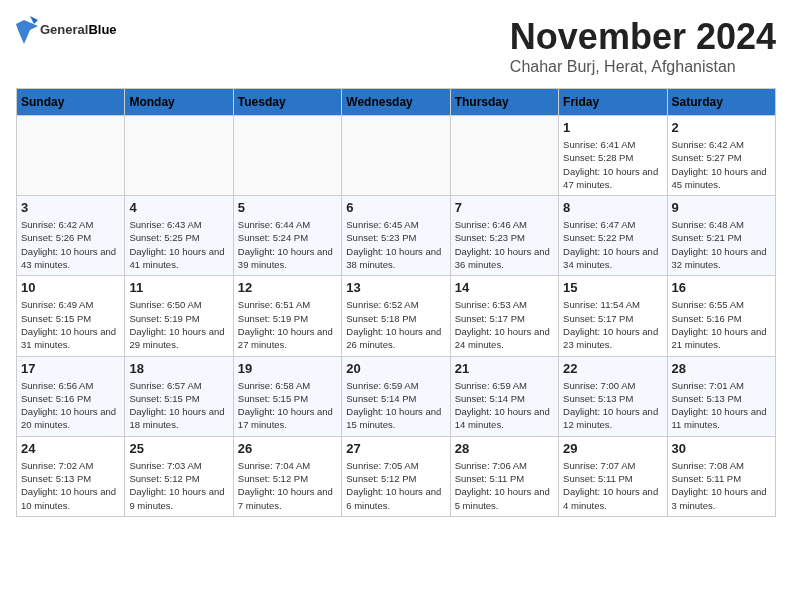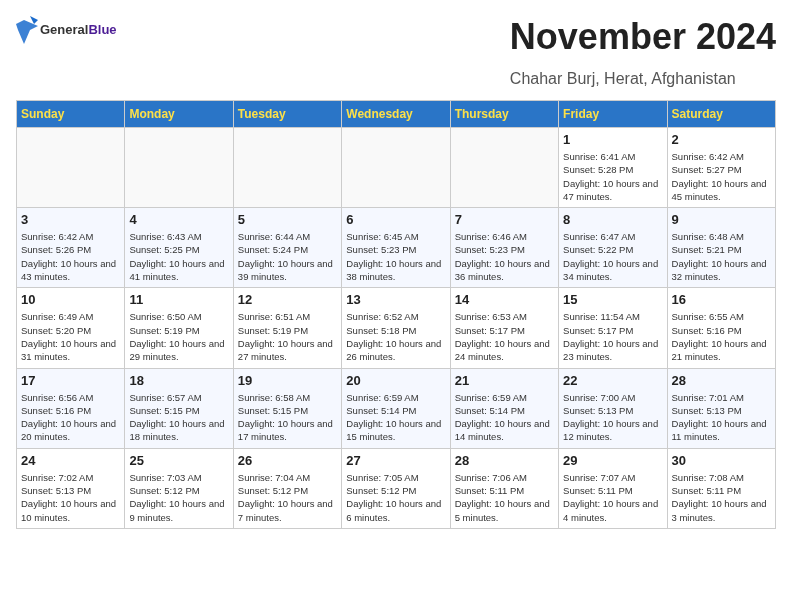--- a/index.html
+++ b/index.html
@@ -24,29 +24,28 @@
     .title-block {
     }
     .month-title {
       font-size: 36px;
       font-weight: bold;
       color: #222;
     }
     .location-title {
       font-size: 16px;
       color: #555;
-      margin-top: 12px;
     }
     .calendar {
       width: 100%;
       border-collapse: collapse;
     }
     .calendar th {
       background-color: #2a75c7;
-      color: #fde047;
+      color: #000000;
       font-size: 12px;
       font-weight: bold;
       padding: 6px 4px;
       text-align: left;
       border: 1px solid #ccc;
     }
     .calendar td {
       vertical-align: top;
       border: 1px solid #ccc;
       padding: 4px;
@@ -80,21 +79,21 @@
 
 <div class="header">
   <div class="logo">
     <div style="display:flex;align-items:center;gap:2px;">
       <svg width="22" height="28" viewBox="0 0 22 28">
         <polygon points="8,4 22,10 14,14 8,28 2,14 0,8" fill="#1a6bcc" opacity="0.85"></polygon>
         <polygon points="14,0 22,4 18,8" fill="#1a6bcc"></polygon>
       </svg>
       <div style="display:flex;flex-direction:row;line-height:1.1;">
         <span style="font-size:13px;font-weight:bold;color:#333;">General</span>
-        <span style="font-size:13px;font-weight:bold;color:#4c1d95;">Blue</span>
+        <span style="font-size:13px;font-weight:bold;color:#000000;">Blue</span>
       </div>
     </div>
   </div>
   <div class="title-block">
     <div class="month-title">November 2024</div>
     <div class="location-title">Chahar Burj, Herat, Afghanistan</div>
   </div>
 </div>
 
 <table class="calendar">
@@ -179,21 +178,21 @@
           <div class="day-info">Sunrise: 6:48 AM
 Sunset: 5:21 PM
 Daylight: 10 hours
 and 32 minutes.</div>
         </td>
       </tr>
       <tr>
         <td>
           <span class="day-number">10</span>
           <div class="day-info">Sunrise: 6:49 AM
-Sunset: 5:20 PM
+Sunset: 5:15 PM
 Daylight: 10 hours
 and 31 minutes.</div>
         </td>
         <td>
           <span class="day-number">11</span>
           <div class="day-info">Sunrise: 6:50 AM
 Sunset: 5:19 PM
 Daylight: 10 hours
 and 29 minutes.</div>
         </td>

